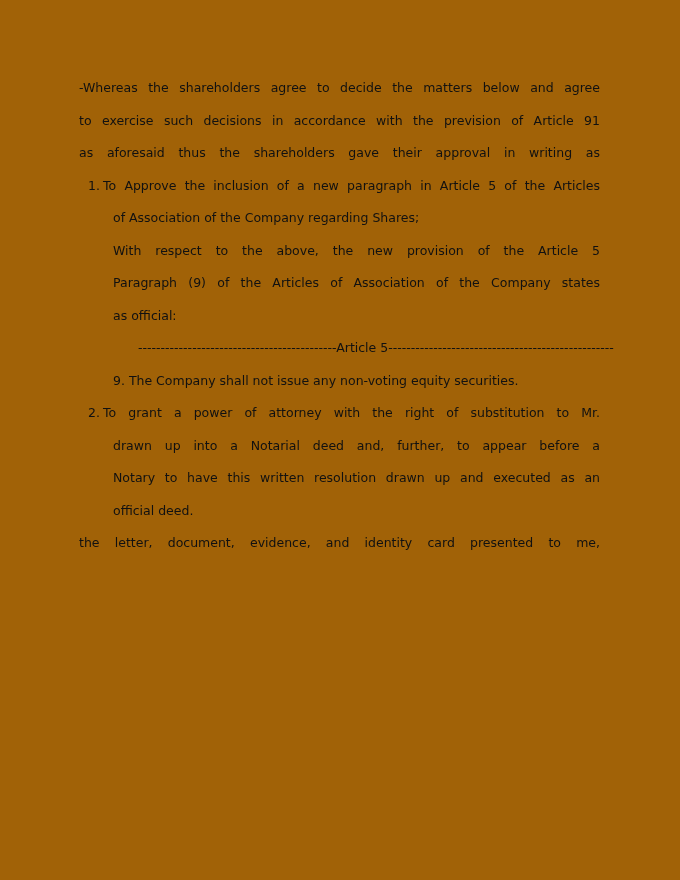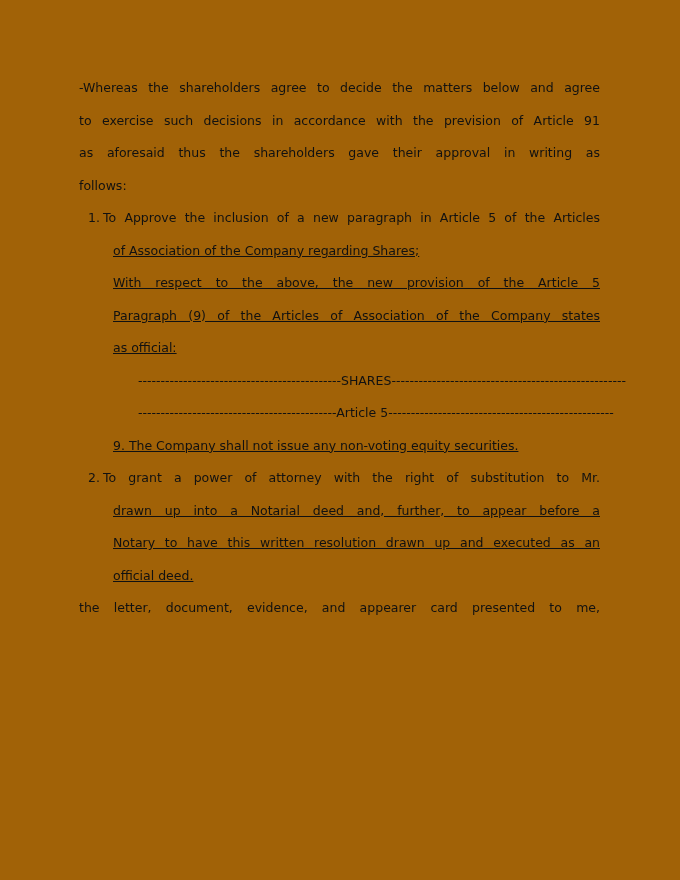--- a/index.html
+++ b/index.html
@@ -39,21 +39,21 @@
   .line .text {
     flex: 1 1 auto;
     min-width: 0;
   }
   .line.justify .text {
     text-align: justify;
     text-align-last: justify;
   }
   .line.para { padding-left: 0; }
   .line.item { padding-left: 9px; }
-  .line.cont { padding-left: 34px; text-decoration: underline; }
+  .line.cont { padding-left: 34px; }
   .line.dash { padding-left: 59px; white-space: nowrap; }
   .line.dash .text { flex: 0 0 auto; }
   .marker {
     flex: 0 0 15px;
     width: 15px;
   }
 </style>
 </head>
 <body>
 
@@ -61,41 +61,35 @@
   <div class="doc">
       <div class="line para justify">
         <span class="text">-Whereas the shareholders agree to decide the matters below and agree</span>
       </div>
       <div class="line para justify">
         <span class="text">to exercise such decisions in accordance with the prevision of Article 91</span>
       </div>
       <div class="line para justify">
         <span class="text">as aforesaid thus the shareholders gave their approval in writing as</span>
       </div>
-      <div class="line para">
-        <span class="text">follows:</span>
-      </div>
       <div class="line item justify">
         <span class="marker">1.</span>
         <span class="text">To Approve the inclusion of a new paragraph in Article 5 of the Articles</span>
       </div>
       <div class="line cont">
         <span class="text">of Association of the Company regarding Shares;</span>
       </div>
       <div class="line cont justify">
         <span class="text">With respect to the above, the new provision of the Article 5</span>
       </div>
       <div class="line cont justify">
         <span class="text">Paragraph (9) of the Articles of Association of the Company states</span>
       </div>
       <div class="line cont">
         <span class="text">as official:</span>
-      </div>
-      <div class="line dash">
-        <span class="text">---------------------------------------------SHARES----------------------------------------------------</span>
       </div>
       <div class="line dash">
         <span class="text">--------------------------------------------Article 5--------------------------------------------------</span>
       </div>
       <div class="line cont">
         <span class="text">9. The Company shall not issue any non-voting equity securities.</span>
       </div>
       <div class="line item justify">
         <span class="marker">2.</span>
         <span class="text">To grant a power of attorney with the right of substitution to Mr.</span>
@@ -103,16 +97,16 @@
       <div class="line cont justify">
         <span class="text">drawn up into a Notarial deed and, further, to appear before a</span>
       </div>
       <div class="line cont justify">
         <span class="text">Notary to have this written resolution drawn up and executed as an</span>
       </div>
       <div class="line cont">
         <span class="text">official deed.</span>
       </div>
       <div class="line para justify">
-        <span class="text">the letter, document, evidence, and appearer card presented to me,</span>
+        <span class="text">the letter, document, evidence, and identity card presented to me,</span>
       </div>
     </div>
 </div>
 
 </body></html>

